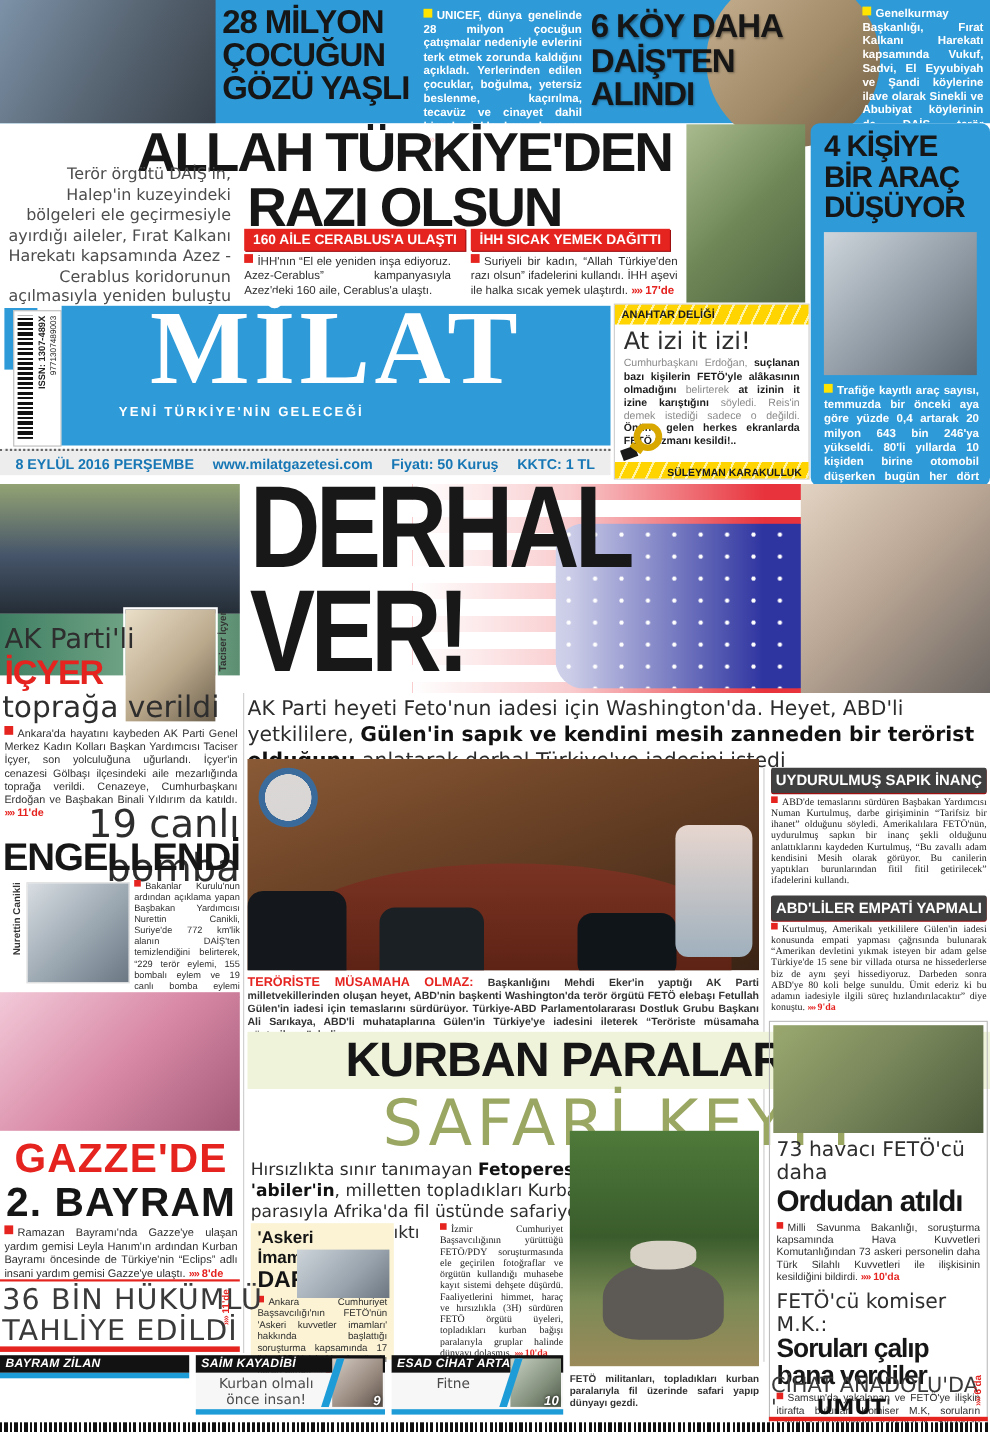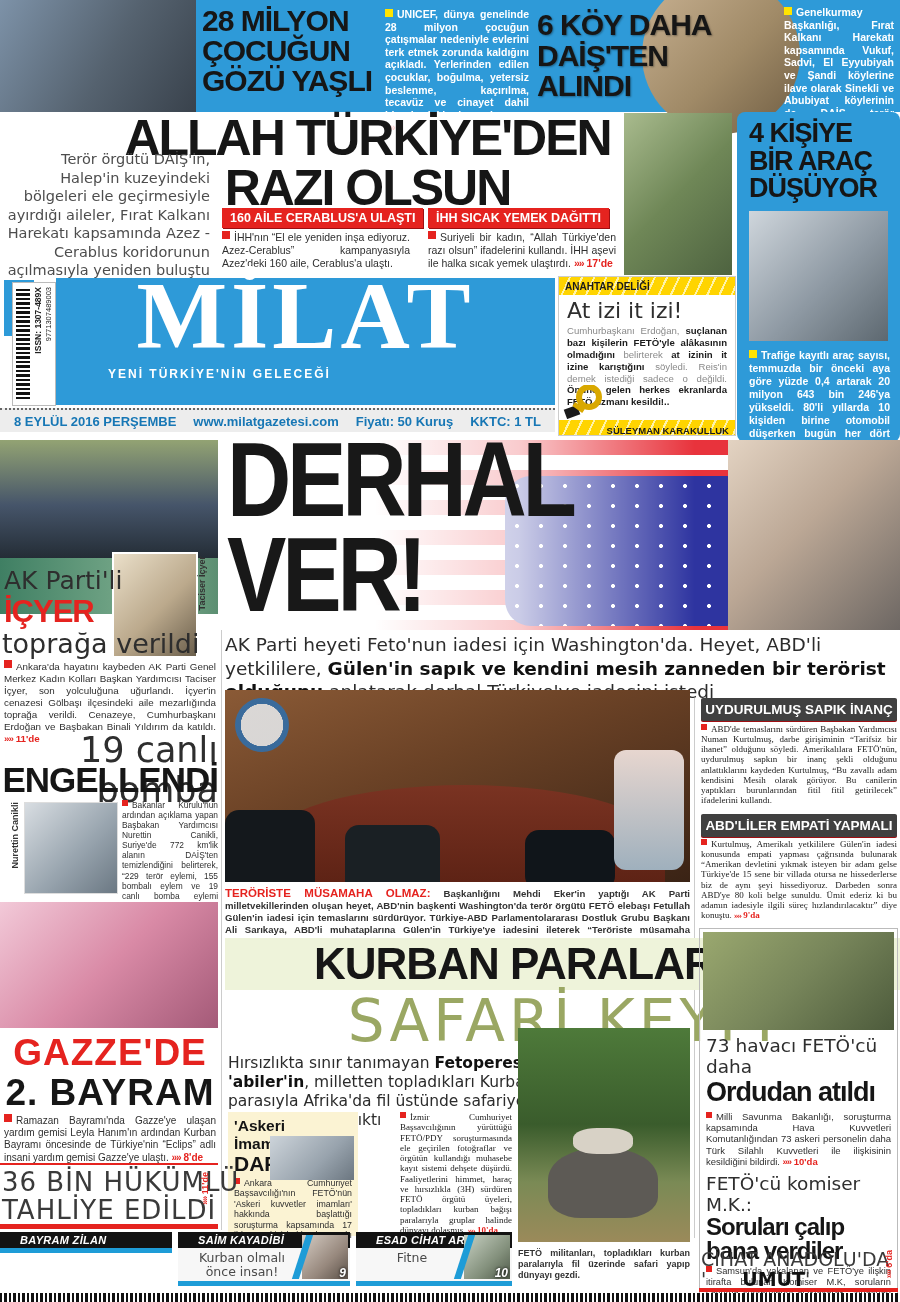--- a/index.html
+++ b/index.html
@@ -16,21 +16,21 @@
   .bullet-y{display:inline-block;width:8px;height:8px;background:#ffe400;margin-right:4px;vertical-align:1px;}
   .ref{font-weight:800;color:#e5231f;white-space:nowrap;}
   .ptr{color:#e5231f;font-weight:900;letter-spacing:-1px;}
   .on-blue .ref,.on-blue{color:#fff;}
   .on-blue .ptr{color:#ffd2d2;}
   .lbl{background:#e5231f;color:#fff;font-weight:800;font-size:12.5px;padding:3px 8px;display:inline-block;box-shadow:1px 1px 0 #9e0f12;}
   .lblwide{background:#404040;color:#fff;font-weight:800;font-size:13.5px;text-align:center;padding:4px 0;border-radius:2px;box-shadow:0 1px 0 #9e0f12;}
   .body-s{font-size:10.5px;line-height:1.22;color:#2f2f2f;}
   .vert{writing-mode:vertical-rl;transform:rotate(180deg);}
   .stripe-y{background:repeating-linear-gradient(115deg,#ffd400 0 9px,#fff3a8 9px 11px);}
-  .colbox-head{background:#121212;color:#fff;font-style:italic;font-weight:800;font-size:11px;padding:2px 20px;letter-spacing:.3px;}
+  .colbox-head{background:#121212;color:#fff;font-style:italic;font-weight:800;font-size:11px;padding:2px 5px;letter-spacing:.3px;}
   .colbox-body{position:relative;height:33px;background:#f7f7f7;}
   .colbox-title{font-family:"DejaVu Sans",sans-serif;font-size:12.5px;color:#4a4a4a;padding:3px 52px 0 8px;text-align:center;line-height:1.1;}
   .colbox-photo{position:absolute;right:2px;top:-13px;width:46px;height:44px;}
   .colbox-stripe{position:absolute;right:44px;top:-13px;width:7px;height:44px;background:#1e9cd7;transform:skewX(-18deg);}
   .colbox-num{position:absolute;right:4px;bottom:1px;color:#fff;font-weight:900;font-style:italic;font-size:12px;text-shadow:0 0 3px #000;}
   .colbox-bar{height:5px;background:#1e9cd7;}
   .flag-canton{background-color:#2e34a0;background-image:radial-gradient(circle,#fff 1.6px,rgba(255,255,255,0) 2.3px);background-size:24px 20px;}
   .dotline{border-top:2px dotted #666;}
 </style>
 </head>

